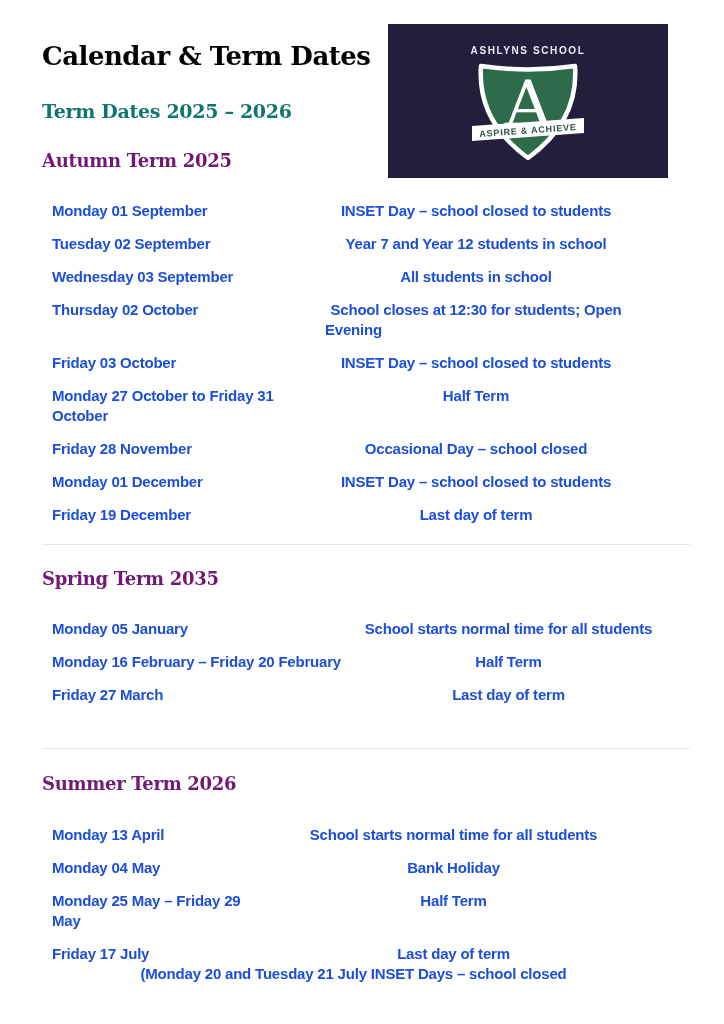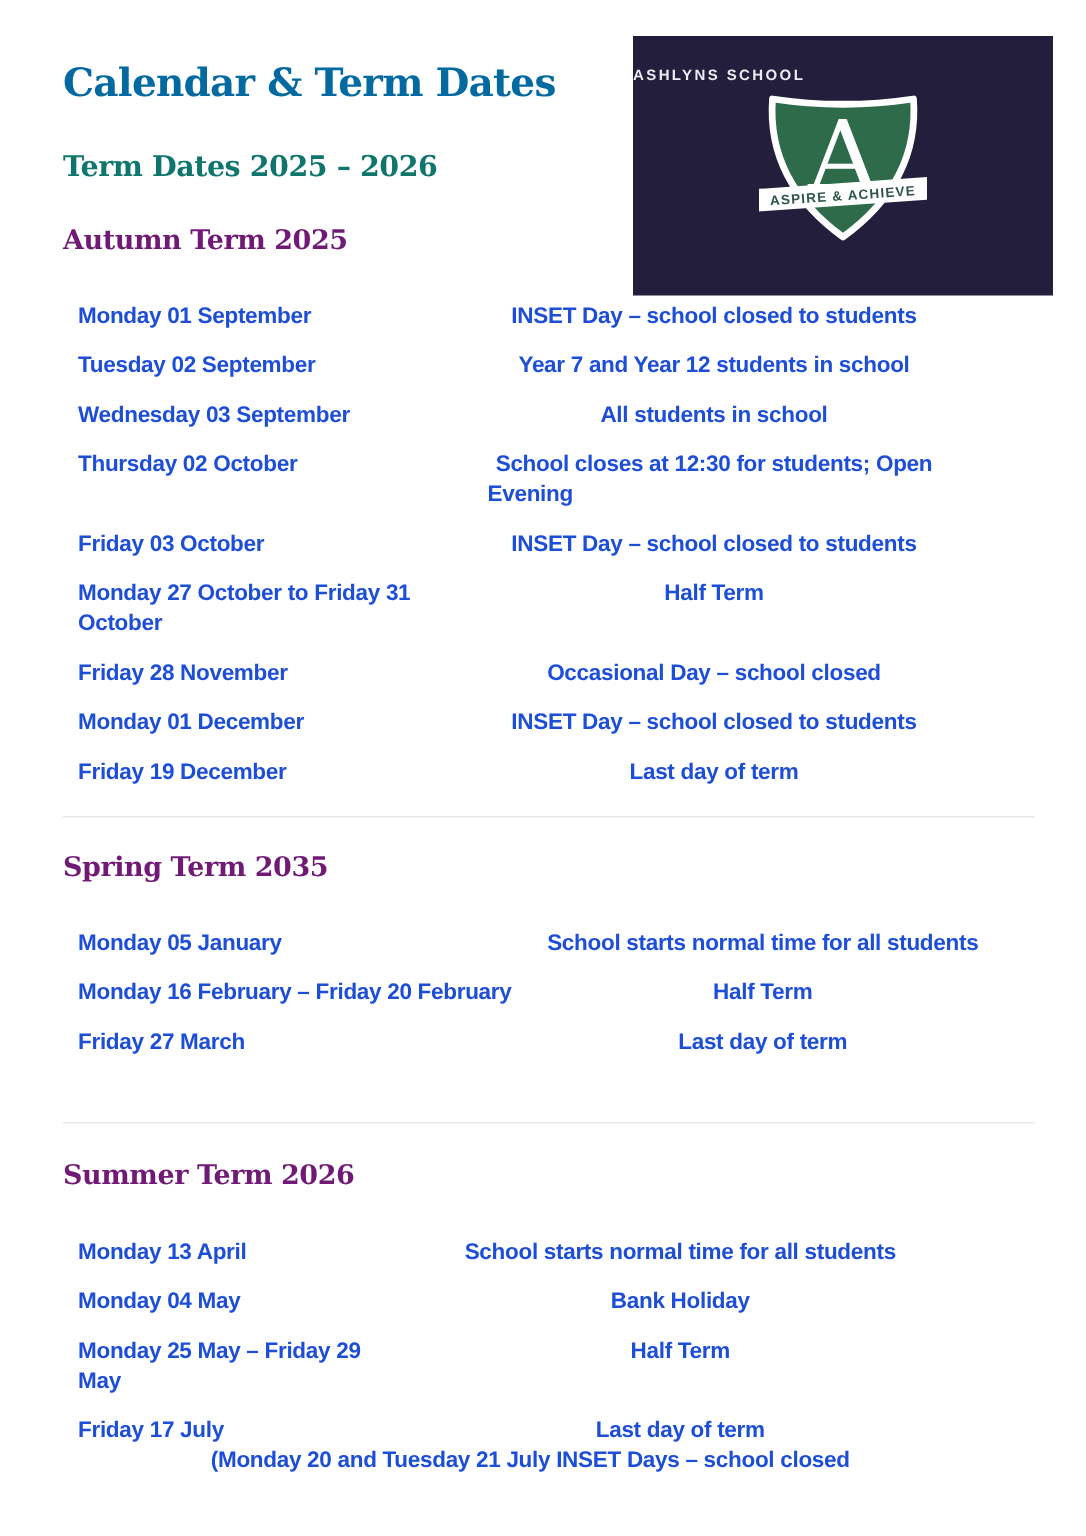--- a/index.html
+++ b/index.html
@@ -8,21 +8,21 @@
     width: 724px; height: 1024px;
     position: relative; overflow: hidden;
     font-family: "Liberation Sans", sans-serif;
   }
   .page-title {
     margin: 42px 0 3px 42px;
     font-family: "DejaVu Serif", serif;
     font-weight: bold;
     font-size: 26px; line-height: 1.15;
     letter-spacing: -0.5px;
-    color: #0369a1;
+    color: #000000;
   }
   .subtitle {
     margin: 29px 0 0 42px;
     font-family: "DejaVu Serif", serif;
     font-weight: bold;
     font-size: 19px; line-height: 1.15;
     letter-spacing: -0.3px;
     color: #0f766e;
   }
   .section-heading {
@@ -57,23 +57,23 @@
 
   hr.divider {
     border: none; border-top: 1px solid #e8e8e5;
     margin-left: 42px; width: 648px;
   }
   .hr1 { margin-top: 19px; }
   .hr2 { margin-top: 43px; }
 
   .logo {
     position: absolute; left: 388px; top: 24px;
-    width: 280px; height: 173px;
+    width: 280px; height: 154px;
     background: #221e3c;
-    margin-left: 34px;
+    text-align: center;
   }
   .logo-name {
     margin-top: 21px;
     color: #ebebf2;
     font-size: 10px; font-weight: bold;
     letter-spacing: 1.6px;
   }
   .crest { display: block; margin: 3px auto 0 auto; }
 </style>
 </head>

